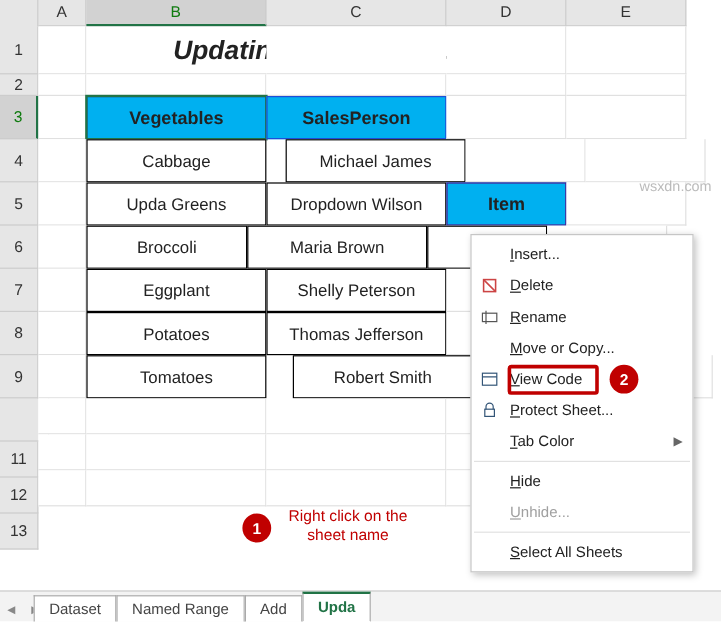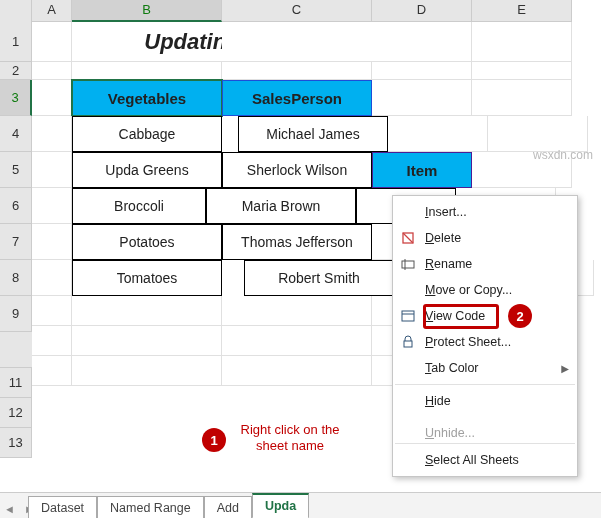--- a/index.html
+++ b/index.html
@@ -34,21 +34,21 @@
   .active-cell { outline: 2px solid #217346; outline-offset: -1px; }
 
   
   .callout { position:absolute; color:#c00000; font-size:13px; text-align:center; line-height:1.25; }
   .red-circle { width:24px;height:24px;border-radius:50%;background:#c00000;color:#fff;display:flex;align-items:center;justify-content:center;font-weight:bold;font-size:13px;position:absolute;}
   .red-rect { position:absolute; border:3px solid #c00000; border-radius:3px; pointer-events:none; }
 
   
   .context-menu { position:absolute; width:186px; background:#fff; border:1px solid #c6c6c6; box-shadow: 2px 2px 6px rgba(0,0,0,0.25); padding:3px 0; }
   .menu-item { display:flex; align-items:center; height:26px; padding:0 26px 0 32px; font-size:12.5px; color:#222; position:relative; }
-  .menu-item.disabled { color:#a0a0a0;align-items:flex-end; }
+  .menu-item.disabled { color:#a0a0a0; }
   .menu-sep { height:1px; background:#e1e1e1; margin:3px 2px; }
   .menu-icon { position:absolute; left:7px; width:16px; height:16px; display:flex; align-items:center; justify-content:center; }
   .submenu-arrow { position:absolute; right:8px; font-size:10px; color:#666; }
   
   
   .tab-bar { position:absolute; bottom:0; left:0; right:0; height:26px; background:#f3f3f3; border-top:1px solid #ccc; display:flex; align-items:flex-end; padding-left:28px; font-size:12.5px;}
   .nav-arrows { position:absolute; left:4px; bottom:3px; font-size:11px; color:#888; letter-spacing:3px;}
   .sheet-tab { padding: 4px 12px; border:1px solid #aaa; border-bottom:none; background:#fff; margin-right:0; color:#444; position:relative; top:1px;}
   .sheet-tab.active { background:#fff; border-bottom:2px solid #fff; color:#217346; font-weight:bold; border-top:2px solid #217346;}
   
@@ -109,29 +109,36 @@
     <div class="gridrow">
       <div class="cell" style="width: 40px; height: 36px;"></div>
       <div class="cell tbl-cell" style="width: 150px; height: 36px;">Cabbage</div>
       <div class="cell tbl-cell" style="width: 150px; height: 36px; margin-left: 16px;">Michael James</div>
       <div class="cell" style="width: 100px; height: 36px;"></div>
       <div class="cell" style="width: 100px; height: 36px;"></div>
     </div>
     <div class="gridrow">
       <div class="cell" style="width: 40px; height: 36px;"></div>
       <div class="cell tbl-cell" style="width: 150px; height: 36px;">Upda Greens</div>
-      <div class="cell tbl-cell" style="width: 150px; height: 36px;">Sherlock Wilson</div>
+      <div class="cell tbl-cell" style="width: 150px; height: 36px;">Dropdown Wilson</div>
       <div class="cell item-header" style="width: 100px; height: 36px;">Item</div>
       <div class="cell" style="width: 100px; height: 36px;"></div>
     </div>
     <div class="gridrow">
       <div class="cell" style="width: 40px; height: 36px;"></div>
       <div class="cell tbl-cell" style="width: 134px; height: 36px;">Broccoli</div>
       <div class="cell tbl-cell" style="width: 150px; height: 36px;">Maria Brown</div>
       <div class="cell item-cell" style="width: 100px; height: 36px;"></div>
+      <div class="cell" style="width: 100px; height: 36px;"></div>
+    </div>
+    <div class="gridrow">
+      <div class="cell" style="width: 40px; height: 36px;"></div>
+      <div class="cell tbl-cell" style="width: 150px; height: 36px;">Eggplant</div>
+      <div class="cell tbl-cell" style="width: 150px; height: 36px;">Shelly Peterson</div>
+      <div class="cell" style="width: 100px; height: 36px;"></div>
       <div class="cell" style="width: 100px; height: 36px;"></div>
     </div>
     <div class="gridrow">
       <div class="cell" style="width: 40px; height: 36px;"></div>
       <div class="cell tbl-cell" style="width: 150px; height: 36px;">Potatoes</div>
       <div class="cell tbl-cell" style="width: 150px; height: 36px;">Thomas Jefferson</div>
       <div class="cell" style="width: 100px; height: 36px;"></div>
       <div class="cell" style="width: 100px; height: 36px;"></div>
     </div>
     <div class="gridrow">

